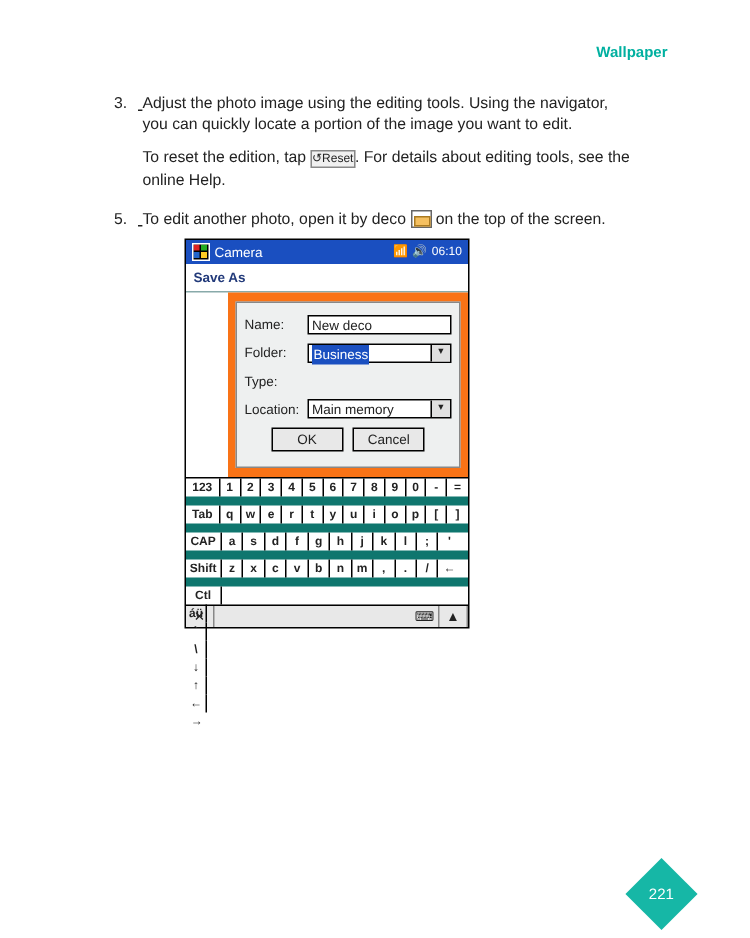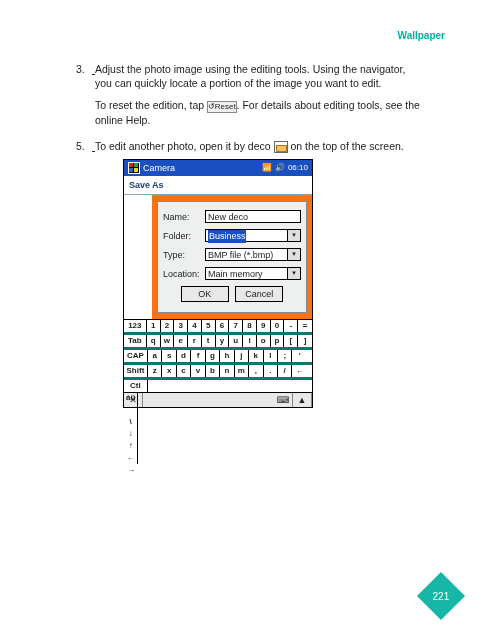--- a/index.html
+++ b/index.html
@@ -129,21 +129,21 @@
   .btnrow .b{
     display:inline-block; width:46px; border:1px solid #000;
     background:#e8e8e8; text-align:center; height:14px; line-height:14px;
     margin:0 2px;
   }
   .keyboard{
     border-top:1px solid #000;
     background:#fff;
   }
   .krow{
-    display:flex; border-bottom:3px solid #0f766e; height:12px;
+    display:flex; border-bottom:6px solid #0f766e; height:12px;
   }
   .krow:last-child{border-bottom:none;flex-direction:column;}
   .key{
     border-right:1px solid #000; text-align:center;
     line-height:12px; font-size:8px; font-weight:bold;
     box-sizing:border-box;
   }
   .key:last-child{border-right:none;}
   .k1{ width: calc(100%/13); }
   .kwide{ flex:1;}
@@ -206,21 +206,20 @@
             <div class="row">
               <label>Name:</label>
               <div class="txt"><span>New deco</span></div>
             </div>
             <div class="row">
               <label>Folder:</label>
               <div class="combo"><span class="sel">Business</span><span class="arrow">▾</span></div>
             </div>
             <div class="row">
               <label>Type:</label>
-              <div class="combo"><span>BMP file (*.bmp)</span><span class="arrow">▾</span></div>
             </div>
             <div class="row">
               <label>Location:</label>
               <div class="combo"><span>Main memory</span><span class="arrow">▾</span></div>
             </div>
             <div class="btnrow">
               <span class="b">OK</span>
               <span class="b">Cancel</span>
             </div>
           </div>

